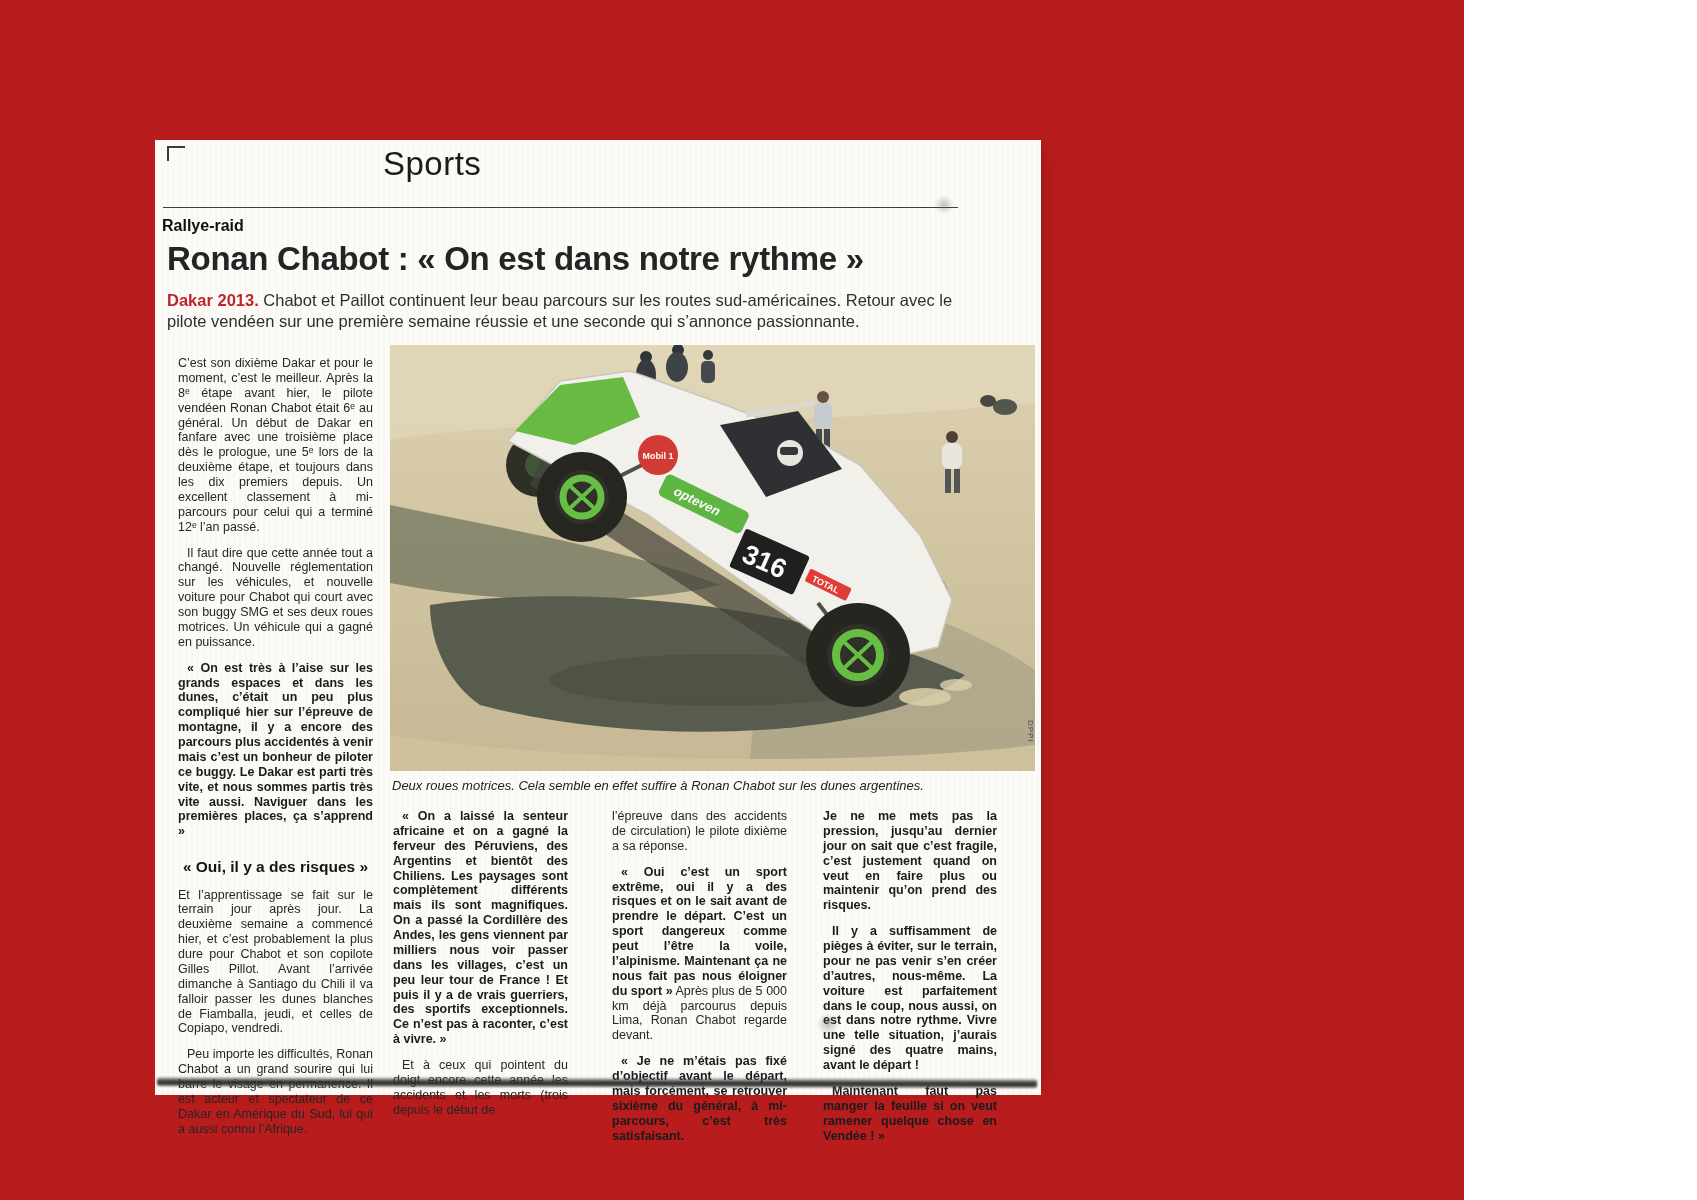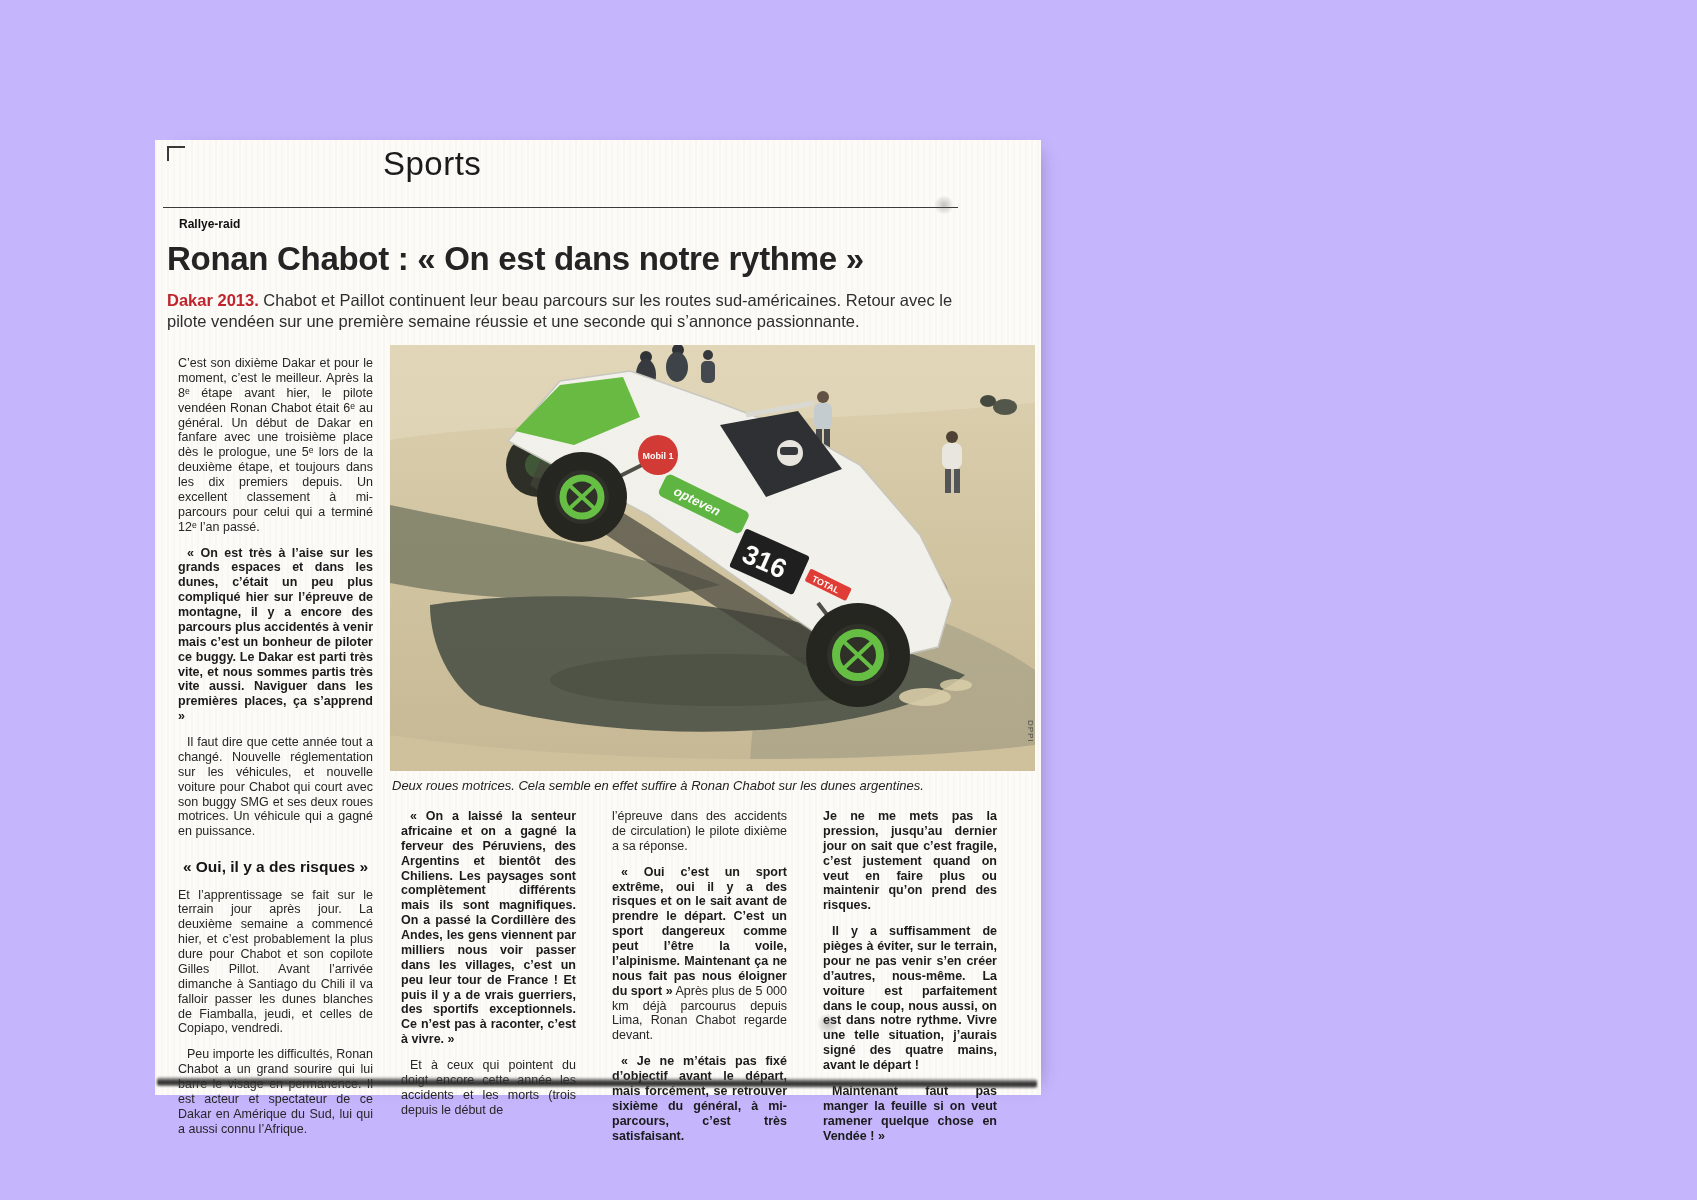--- a/index.html
+++ b/index.html
@@ -1,43 +1,43 @@
 <!DOCTYPE html>
 <html><head>
 <meta charset="utf-8">
 <style>
   html,body{margin:0;padding:0;background:#ffffff;}
-  .canvas{position:relative;width:1697px;height:1200px;background:#c4b5fd;overflow:hidden;
+  .canvas{position:relative;width:1464px;height:1200px;background:#b91c1c;overflow:hidden;
           font-family:"Liberation Sans",sans-serif;color:#222;}
 
   
   .clipping{position:absolute;left:155px;top:140px;width:886px;height:955px;
             background:#fcfbf7;
             background-image:repeating-linear-gradient(90deg,rgba(185,175,150,.05) 0 2px,rgba(255,255,255,0) 2px 6px);
             box-shadow:10px 0 18px -12px rgba(0,0,0,.28);}
   .crop-mark{position:absolute;left:12px;top:6px;width:16px;height:13px;
              border-left:2.5px solid #3a3a3a;border-top:2.5px solid #3a3a3a;}
   .section-title{position:absolute;left:228px;top:5px;font-size:33px;font-weight:400;
                  letter-spacing:.5px;color:#1b1b1b;}
   .header-rule{position:absolute;left:8px;top:67px;width:795px;border-top:1.5px solid #3c3c3c;}
-  .kicker{position:absolute;left:24px;top:77px;font-size:12px;font-weight:bold;color:#101010;}
+  .kicker{position:absolute;left:7px;top:77px;font-size:16px;font-weight:bold;color:#101010;}
   .headline{position:absolute;left:12px;top:100px;margin:0;font-size:33px;font-weight:bold;
             letter-spacing:-.3px;color:#242424;white-space:nowrap;}
   .lead{position:absolute;left:12px;top:150px;width:806px;margin:0;font-size:16.5px;
         line-height:1.28;color:#2e2e2e;}
   .lead-label{font-weight:bold;color:#c0242d;}
 
   .col{position:absolute;top:205px;font-size:12.5px;line-height:1.19;color:#262626;
        text-align:justify;}
   .col p{margin:11px;}
   .col p.ind{text-indent:9px;}
   .bold{font-weight:bold;color:#1b1b1b;}
   .subhead{text-align:center;font-weight:bold;font-size:15.5px;margin:19px 0 6px;color:#141414;}
   .col1{left:12px;width:217px;}
-  .col2{left:235px;width:197px;top:658px;}
+  .col2{left:227px;width:197px;top:658px;}
   .col3{left:446px;width:197px;top:658px;}
   .col4{left:657px;width:196px;top:658px;}
 
   .photo{position:absolute;left:235px;top:205px;width:645px;height:426px;overflow:hidden;
          background:#d2c5a2;}
   .photo svg{display:block;width:100%;height:100%;}
   .photo svg text{font-family:"Liberation Sans",sans-serif;}
   .credit{position:absolute;right:0;bottom:28px;font-size:8px;color:#3a3a3a;
           writing-mode:vertical-rl;letter-spacing:1px;opacity:.85;}
   .caption{position:absolute;left:237px;top:638px;width:640px;font-style:italic;
@@ -68,22 +68,22 @@
     <div class="crop-mark"></div>
     <div class="section-title">Sports</div>
     <div class="header-rule"></div>
     <div class="kicker">Rallye-raid</div>
     <h1 class="headline">Ronan Chabot : « On est dans notre rythme »</h1>
 
     <p class="lead"><span class="lead-label">Dakar 2013.</span><span> Chabot et Paillot continuent leur beau parcours sur les routes sud-américaines. Retour avec le pilote vendéen sur une première semaine réussie et une seconde qui s’annonce passionnante.</span></p>
 
     <div class="col col1">
       <p>C’est son dixième Dakar et pour le moment, c’est le meilleur. Après la 8ᵉ étape avant hier, le pilote vendéen Ronan Chabot était 6ᵉ au général. Un début de Dakar en fanfare avec une troisième place dès le prologue, une 5ᵉ lors de la deuxième étape, et toujours dans les dix premiers depuis. Un excellent classement à mi-parcours pour celui qui a terminé 12ᵉ l’an passé.</p>
+      <p class="ind">Il faut dire que cette année tout a changé. Nouvelle réglementation sur les véhicules, et nouvelle voiture pour Chabot qui court avec son buggy SMG et ses deux roues motrices. Un véhicule qui a gagné en puissance.</p>
       <p class="ind bold">« On est très à l’aise sur les grands espaces et dans les dunes, c’était un peu plus compliqué hier sur l’épreuve de montagne, il y a encore des parcours plus accidentés à venir mais c’est un bonheur de piloter ce buggy. Le Dakar est parti très vite, et nous sommes partis très vite aussi. Naviguer dans les premières places, ça s’apprend »</p>
-      <p class="ind">Il faut dire que cette année tout a changé. Nouvelle réglementation sur les véhicules, et nouvelle voiture pour Chabot qui court avec son buggy SMG et ses deux roues motrices. Un véhicule qui a gagné en puissance.</p>
       <h3 class="subhead">« Oui, il y a des risques »</h3>
       <p>Et l’apprentissage se fait sur le terrain jour après jour. La deuxième semaine a commencé hier, et c’est probablement la plus dure pour Chabot et son copilote Gilles Pillot. Avant l’arrivée dimanche à Santiago du Chili il va falloir passer les dunes blanches de Fiamballa, jeudi, et celles de Copiapo, vendredi.</p>
       <p class="ind">Peu importe les difficultés, Ronan Chabot a un grand sourire qui lui barre le visage en permanence. Il est acteur et spectateur de ce Dakar en Amérique du Sud, lui qui a aussi connu l’Afrique.</p>
     </div>
 
     <div class="photo">
       <svg viewBox="0 0 645 426" preserveAspectRatio="none">
         <defs>
           <linearGradient id="sand" x1="0" y1="0" x2="0" y2="1">
             <stop offset="0" stop-color="#ddd1b2"></stop>

